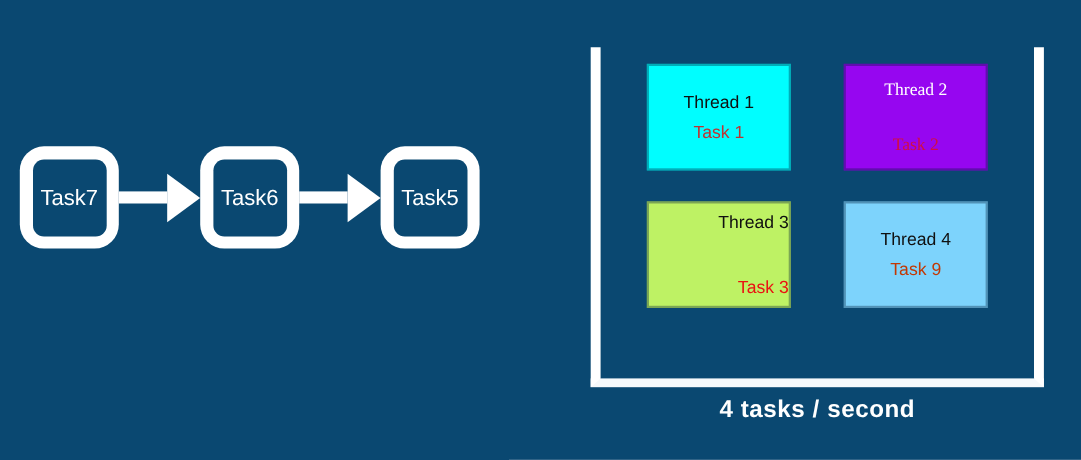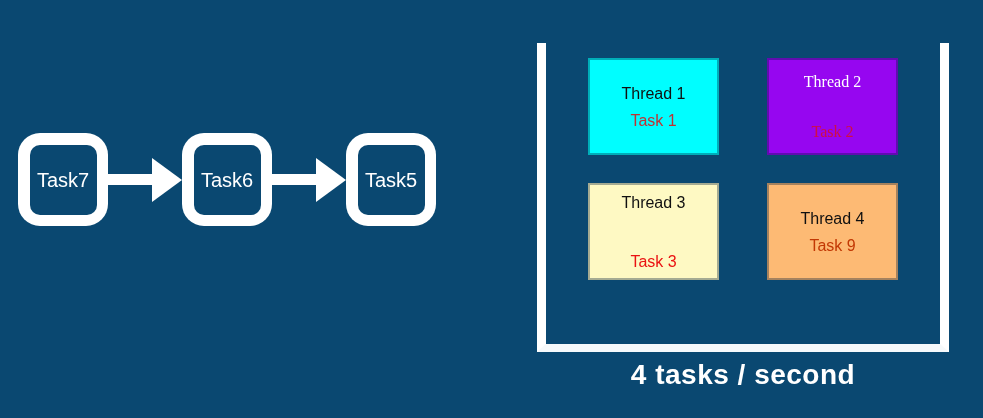--- a/index.html
+++ b/index.html
@@ -95,21 +95,21 @@
   .thread.pos-2 { left: 42px;  top: 140px; }
   .thread.pos-3 { left: 221px; top: 140px; }
 
   .caption {
     position: absolute;
     left: 517px;
     top: 359px;
     width: 452px;
     text-align: center;
     color: #ffffff;
-    font-size: 28px;
+    font-size: 22px;
     font-weight: bold;
     letter-spacing: 0.5px;
   }
 </style>
 </head>
 <body>
 
 <div class="stage" style="background: rgb(10, 72, 113);">
 
   <div class="queue">
@@ -152,26 +152,26 @@
     <div class="thread pos-0" style="background: rgb(0, 254, 255);">
       <span class="t-name" style="color: rgb(16, 16, 16);">Thread 1</span>
       <span class="t-task" style="color: rgb(191, 51, 51); text-align: right;">Task 1</span>
     </div>
 
     <div class="thread pos-1" style="background: rgb(150, 6, 240); font-family: Liberation Serif, serif;">
       <span class="t-name" style="color: rgb(255, 255, 255);">Thread 2</span>
       <span class="t-task" style="color: rgb(207, 15, 69); margin-top: 23px;">Task 2</span>
     </div>
 
-    <div class="thread pos-2" style="background: #fef9c3;">
+    <div class="thread pos-2" style="background: #bef264; align-items: flex-end;">
       <span class="t-name" style="color: rgb(16, 16, 16);">Thread 3</span>
       <span class="t-task" style="color: rgb(234, 18, 18); margin-top: 32px;">Task 3</span>
     </div>
 
-    <div class="thread pos-3" style="background: #fdba74;">
+    <div class="thread pos-3" style="background: #7dd3fc;">
       <span class="t-name" style="color: rgb(16, 16, 16);">Thread 4</span>
       <span class="t-task" style="color: rgb(194, 56, 4);">Task 9</span>
     </div>
 
   </div>
 
   <div class="caption">4 tasks / second</div>
 
 </div>
 

